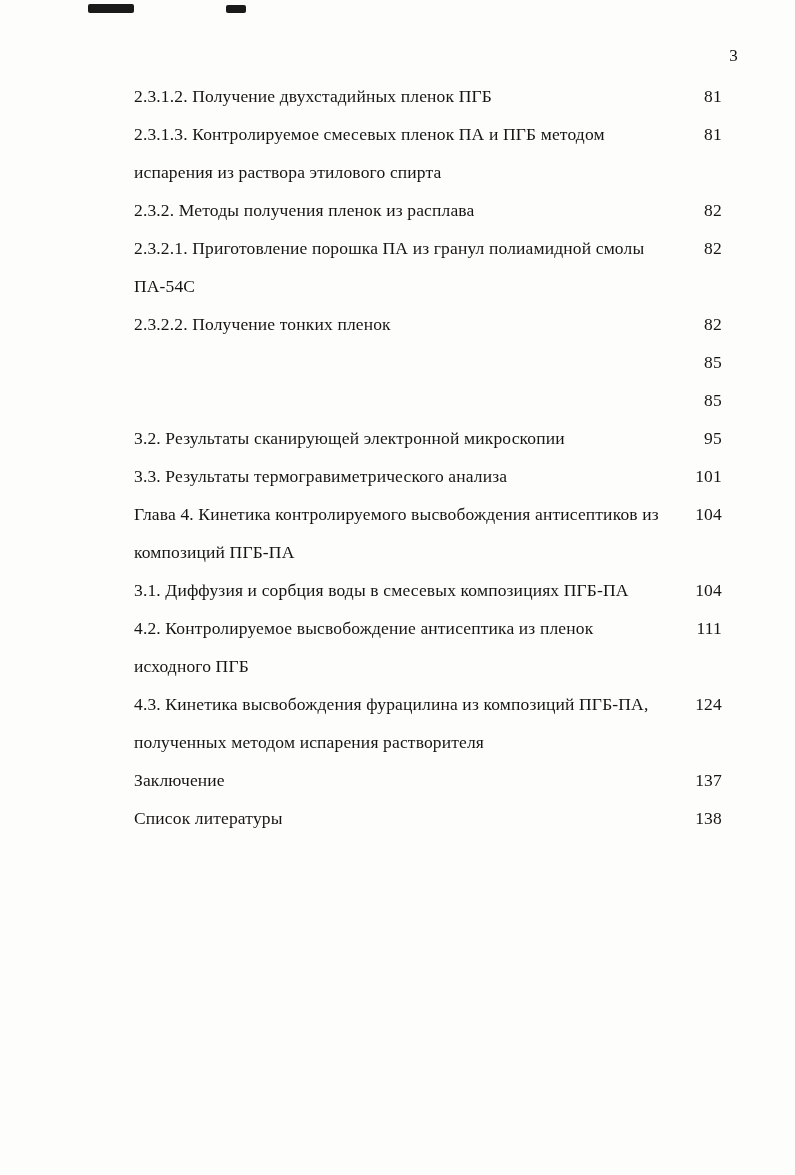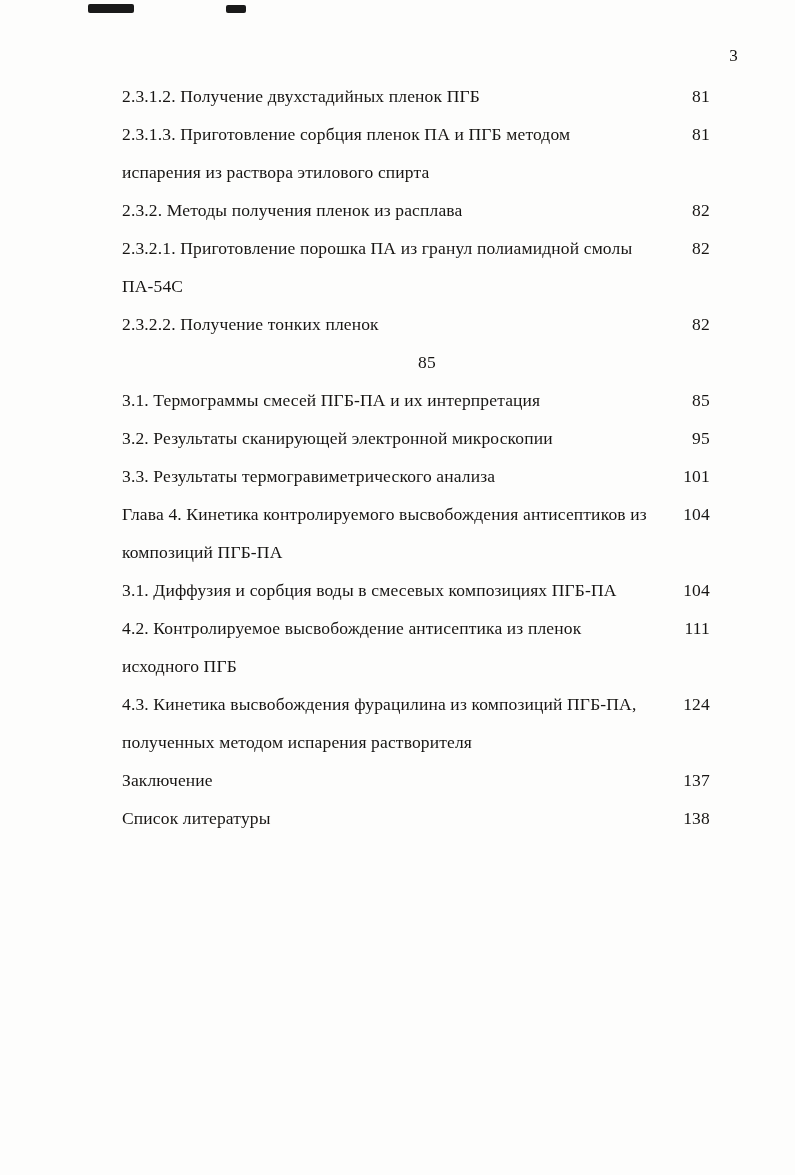--- a/index.html
+++ b/index.html
@@ -31,21 +31,21 @@
     letter-spacing: 0.2px;
   }
   .toc {
     position: absolute;
     left: 110px;
     top: 77px;
     width: 612px;
   }
   .toc-row {
     display: flex;
-    justify-content: center;
+    justify-content: flex-end;
     align-items: flex-start;
   }
   .toc-title {
     flex: 1 1 auto;
     max-width: 548px;
   }
   .toc-line {
     font-size: 17.5px;
     line-height: 38px;
     letter-spacing: 0.15px;
@@ -71,21 +71,21 @@
 
   <div class="toc" id="toc-list">
       <div class="toc-row">
         <div class="toc-title">
           <div class="toc-line">2.3.1.2. Получение двухстадийных пленок ПГБ</div>
         </div>
         <div class="toc-page">81</div>
       </div>
       <div class="toc-row">
         <div class="toc-title">
-          <div class="toc-line">2.3.1.3. Приготовление сорбция пленок ПА и ПГБ методом</div>
+          <div class="toc-line">2.3.1.3. Контролируемое смесевых пленок ПА и ПГБ методом</div>
           <div class="toc-line">испарения из раствора этилового спирта</div>
         </div>
         <div class="toc-page">81</div>
       </div>
       <div class="toc-row">
         <div class="toc-title">
           <div class="toc-line">2.3.2. Методы получения пленок из расплава</div>
         </div>
         <div class="toc-page">82</div>
       </div>
@@ -99,23 +99,20 @@
       <div class="toc-row">
         <div class="toc-title">
           <div class="toc-line">2.3.2.2. Получение тонких пленок</div>
         </div>
         <div class="toc-page">82</div>
       </div>
       <div class="toc-row">
         <div class="toc-page">85</div>
       </div>
       <div class="toc-row">
-        <div class="toc-title">
-          <div class="toc-line">3.1. Термограммы смесей ПГБ-ПА и их интерпретация</div>
-        </div>
         <div class="toc-page">85</div>
       </div>
       <div class="toc-row">
         <div class="toc-title">
           <div class="toc-line">3.2. Результаты сканирующей электронной микроскопии</div>
         </div>
         <div class="toc-page">95</div>
       </div>
       <div class="toc-row">
         <div class="toc-title">

